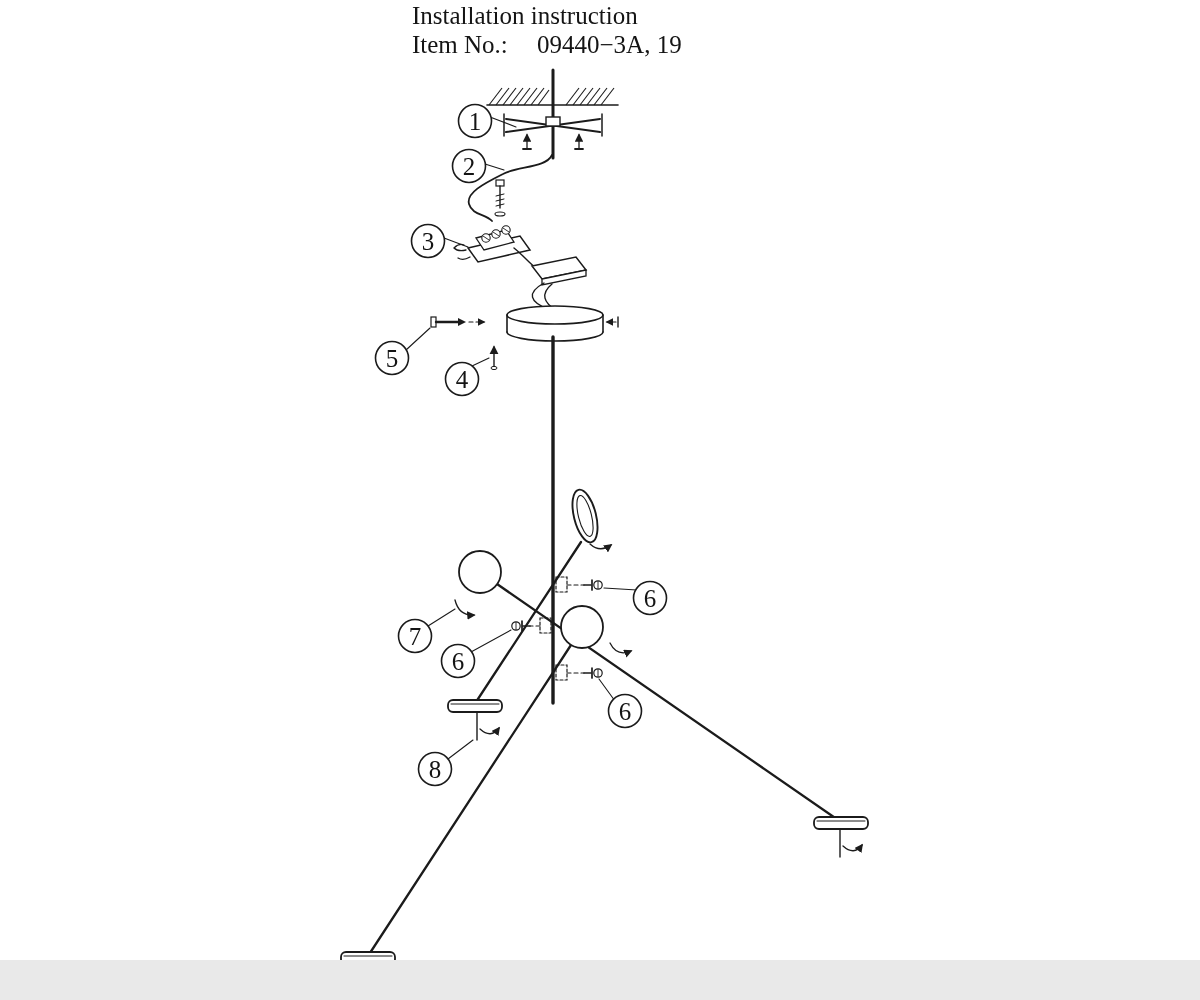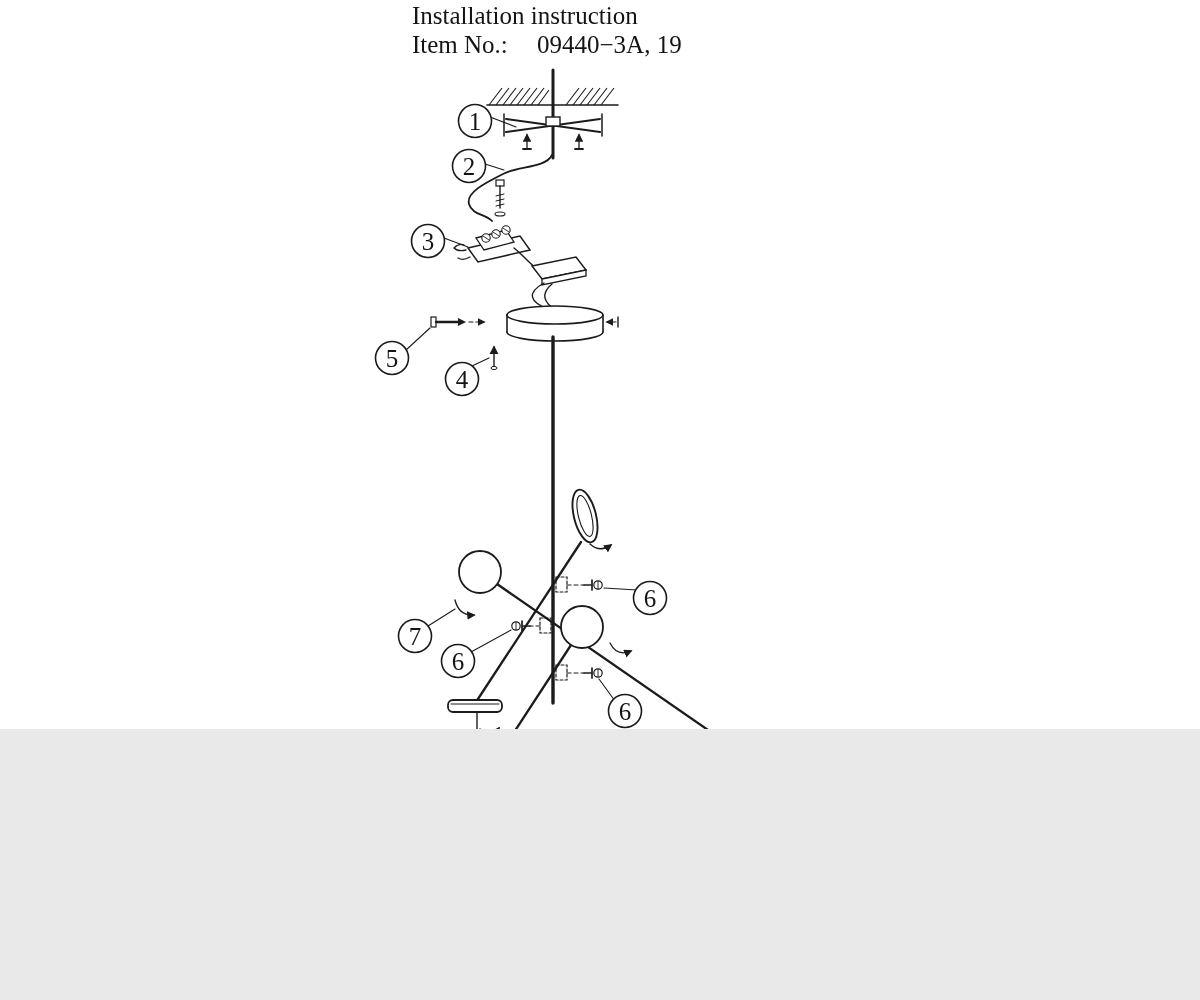--- a/index.html
+++ b/index.html
@@ -1,17 +1,17 @@
 <!DOCTYPE html>
 <html><head>
 <meta charset="utf-8">
 <style>
   html,body{margin:0;padding:0;background:#e9e9e9;}
   .stage{
-    position:relative;width:1200px;height:729px;margin:0 auto;
+    position:relative;width:1200px;height:960px;margin:0 auto;
     background:#ffffff;overflow:hidden;
     font-family:"Liberation Serif", serif;
   }
   svg{position:absolute;left:0;top:0;}
   svg text{
     font-family:"Liberation Serif", serif;
     fill:#141414;
   }
   .title-text{font-size:25px;}
   .callout-num{font-size:25px;text-anchor:middle;}

